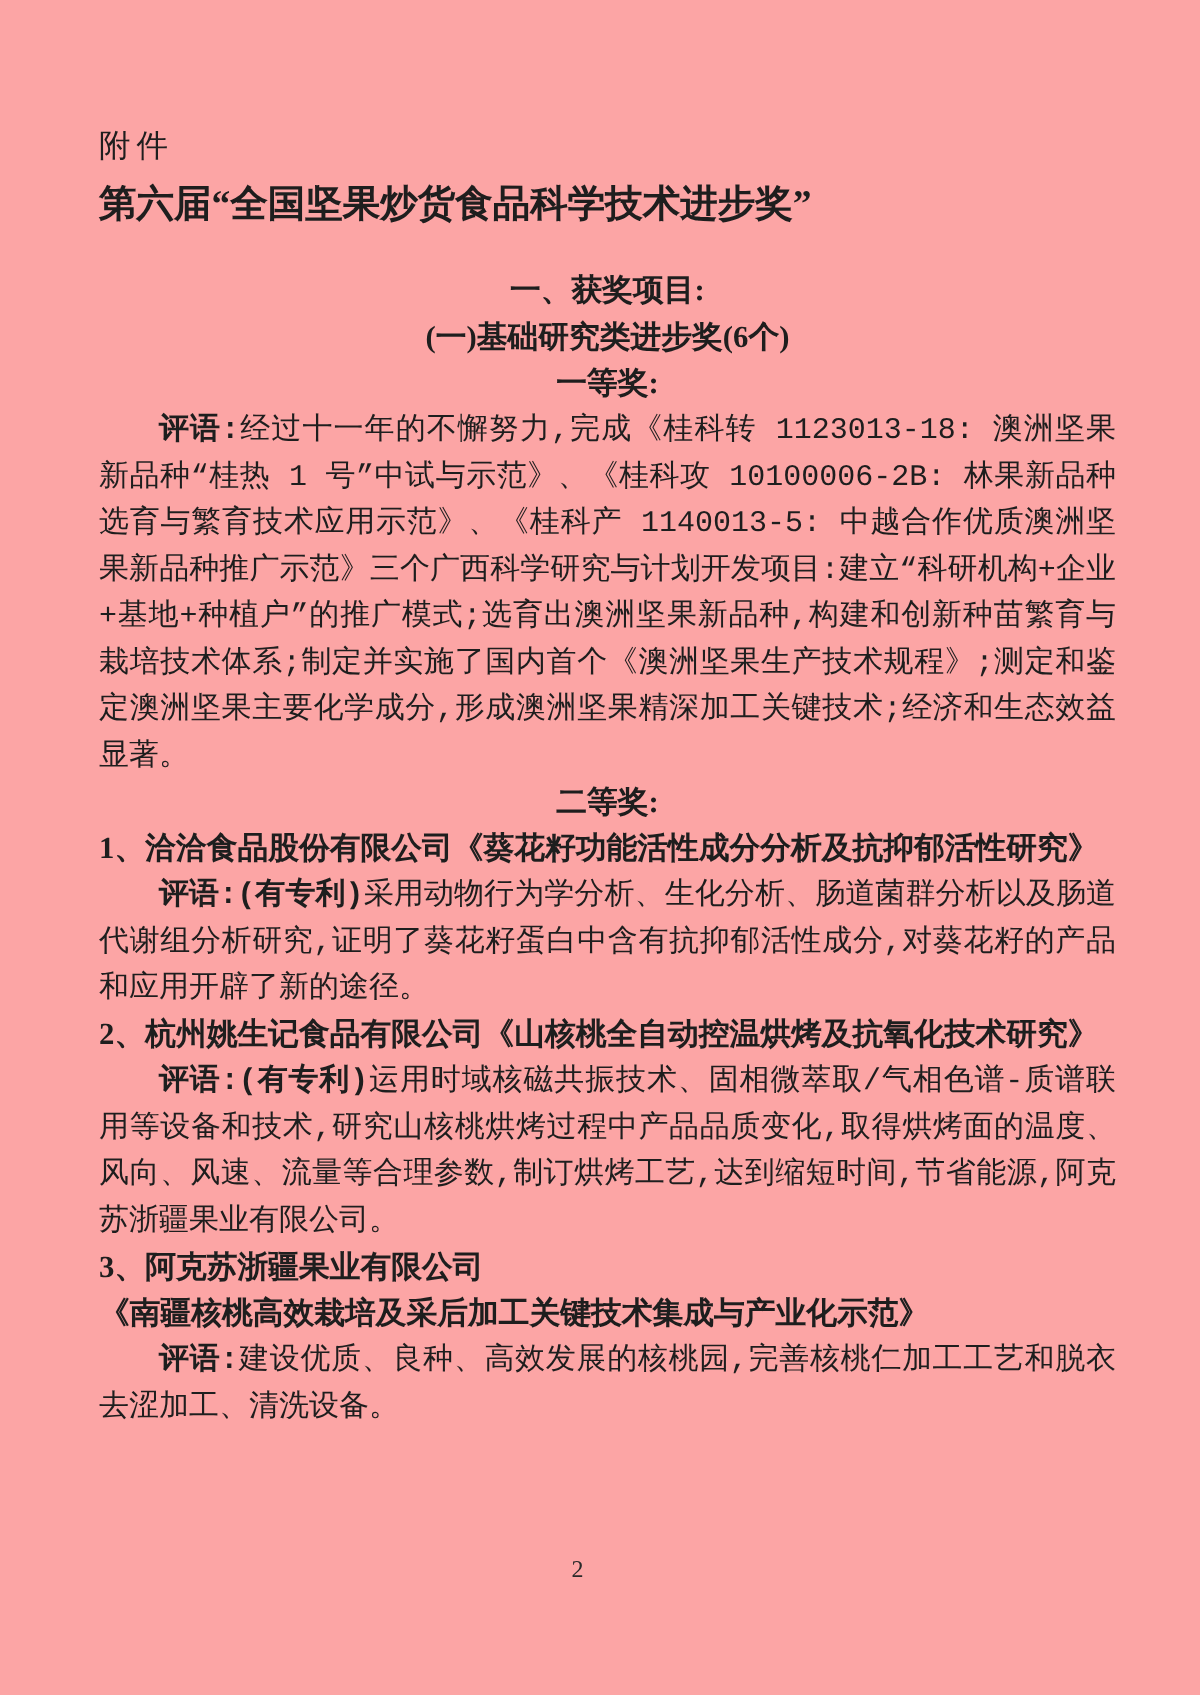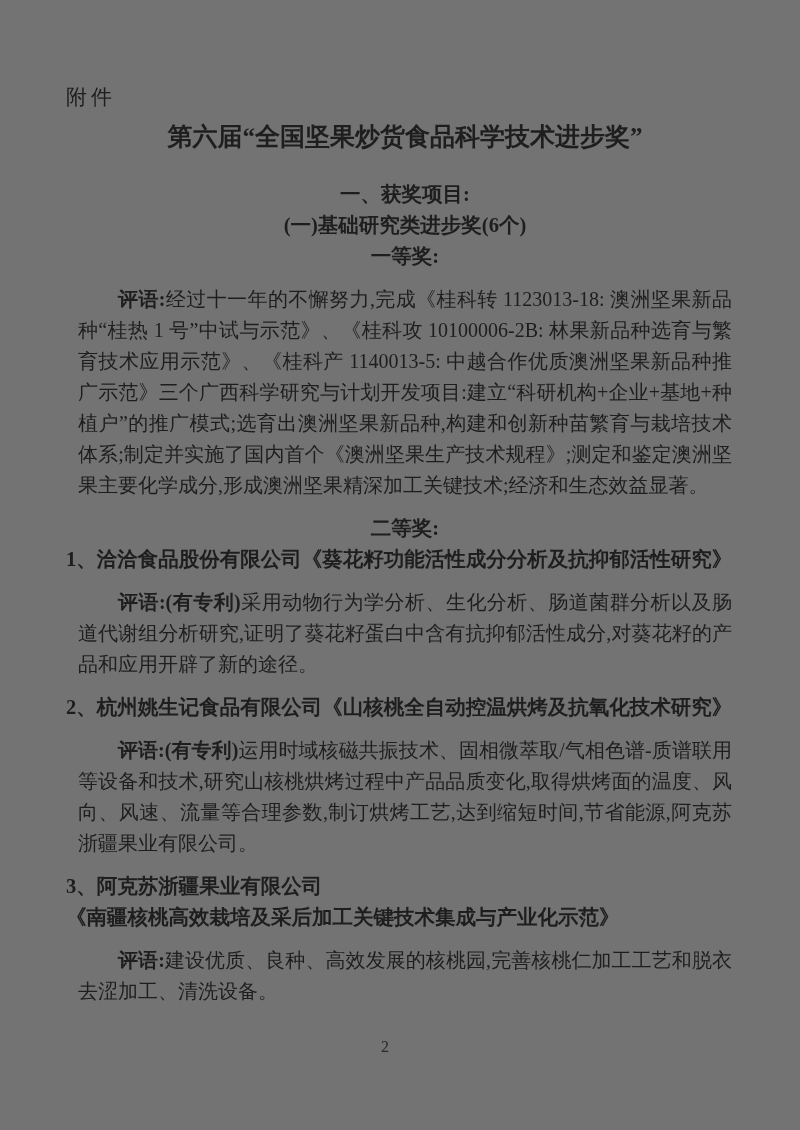--- a/index.html
+++ b/index.html
@@ -5,35 +5,34 @@
   html, body {
     margin: 0;
     padding: 0;
     background: #ffffff;
   }
   .page {
     position: relative;
     width: 800px;
     height: 1130px;
     margin: 0 auto;
-    background: #737373;
+    background: #fca5a5;
     color: #1e1e1e;
     font-family: "Liberation Serif", "DejaVu Serif", serif;
     box-sizing: border-box;
     padding: 84px 56px 0 66px;
     overflow: hidden;
   }
   .attachment {
     font-size: 21px;
     line-height: 26px;
     letter-spacing: 4px;
   }
   .doc-title {
     margin: 10px 0 26px 0;
-    text-align: center;
     font-weight: bold;
     font-size: 25px;
     line-height: 33px;
   }
   .doc-title .tline { display: block; }
   .h-line {
     font-weight: bold;
     font-size: 20.5px;
     line-height: 31px;
     text-align: center;
@@ -44,25 +43,26 @@
     line-height: 31px;
     text-align: justify;
   }
   .item-title-centered {
     font-weight: bold;
     font-size: 20.5px;
     line-height: 31px;
     text-align: left;
   }
   .comment {
-    margin: 12px;
+    margin: 0;
     font-size: 20px;
     line-height: 31px;
     text-align: justify;
     text-indent: 2em;
+    font-family: Liberation Mono, monospace;
   }
   .bold { font-weight: bold; }
   .page-number {
     position: absolute;
     left: 0;
     right: 30px;
     bottom: 74px;
     text-align: center;
     font-size: 16px;
     color: #2a2a2a;

